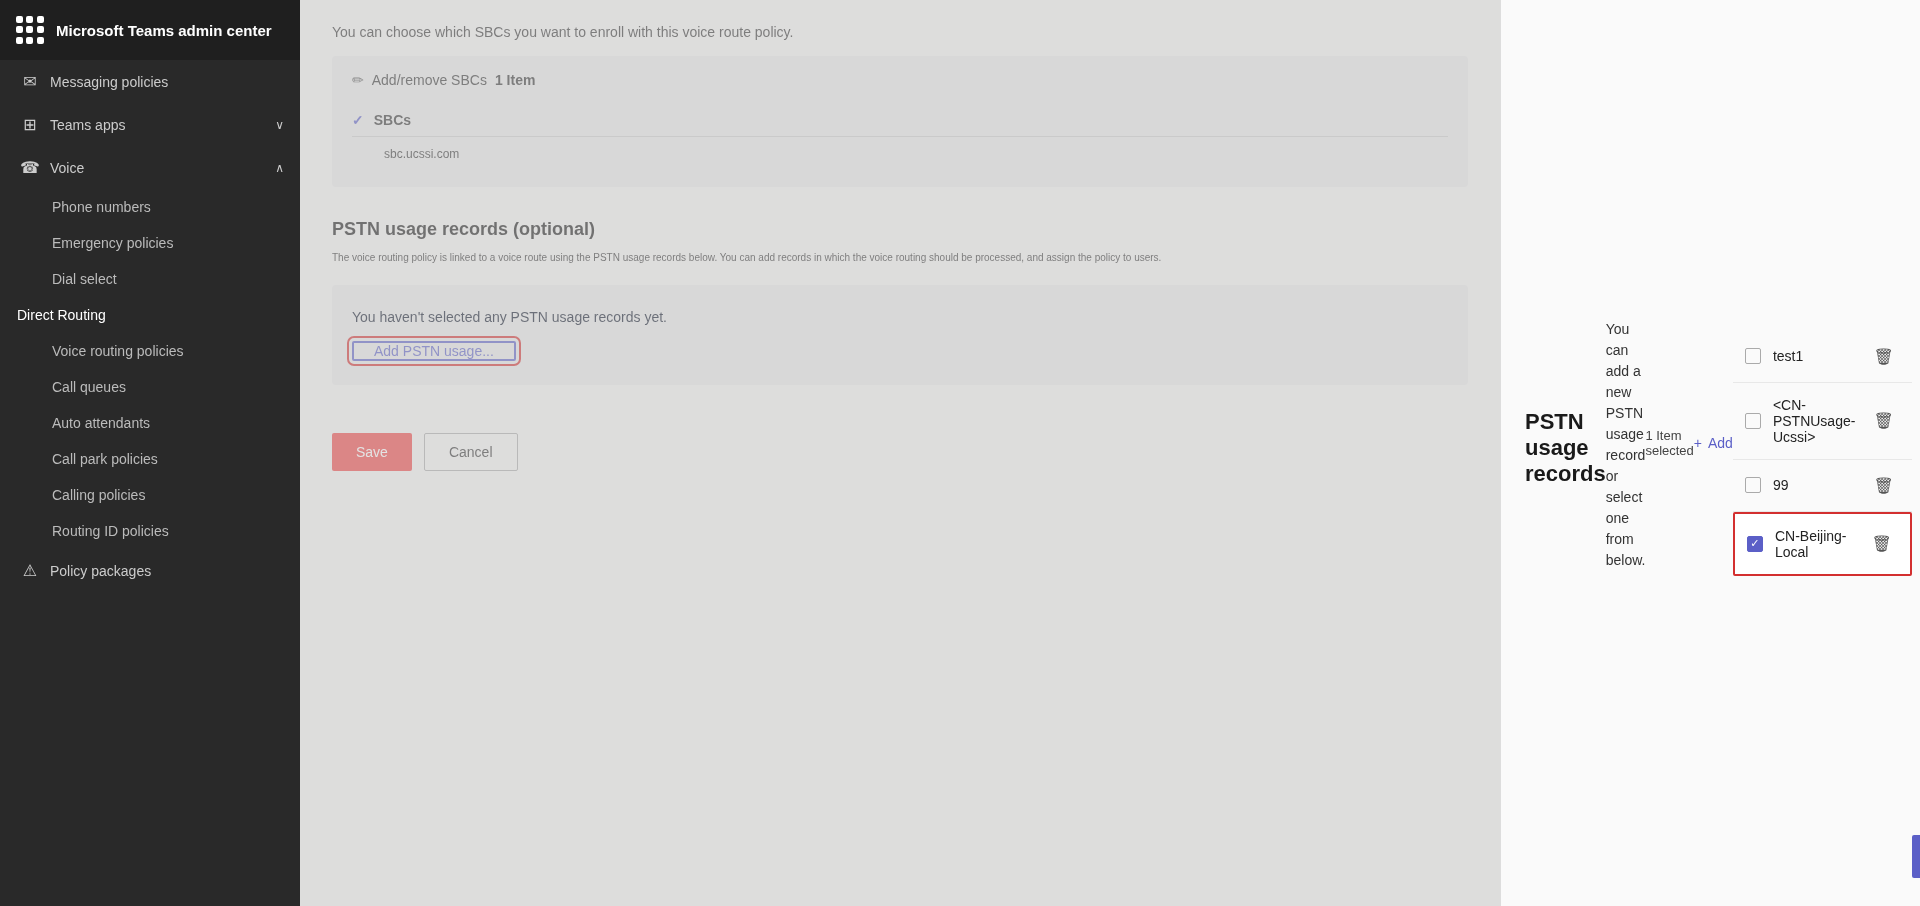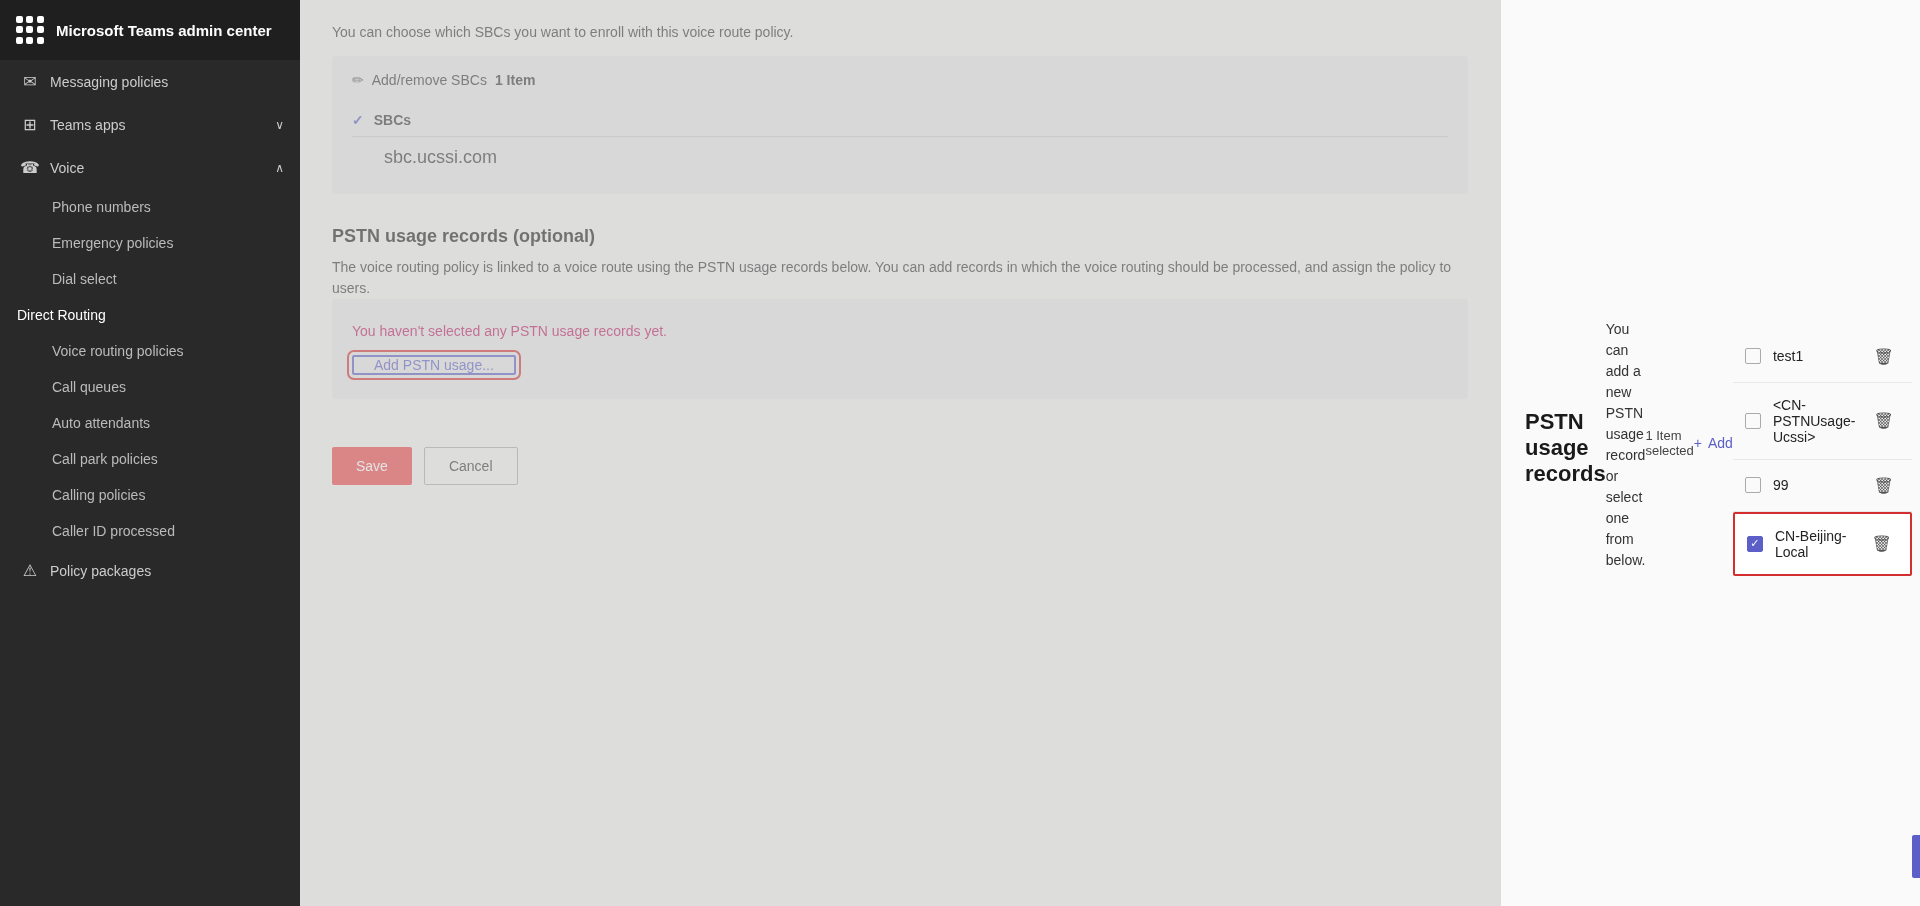--- a/index.html
+++ b/index.html
@@ -113,43 +113,44 @@
       gap: 10px;
       padding: 8px 0;
       font-weight: 600;
       color: #333;
       border-bottom: 1px solid #ccc;
     }
     .sbc-col-header .check-icon { color: #5b5fc7; font-size: 14px; }
     .sbc-row {
       padding: 10px 0 10px 32px;
       color: #333;
-      font-size: 18px;
+      font-size: 12px;
     }
 
     
     .pstn-section-title {
       font-size: 18px;
       font-weight: 700;
       color: #1a1a1a;
       margin-bottom: 10px;
     }
     .pstn-description {
       color: #333;
-      font-size: 14px;
+      font-size: 10px;
+      margin-bottom: 20px;
       line-height: 1.5;
     }
     .pstn-empty-box {
       background: #e8e8e8;
       border-radius: 4px;
       padding: 24px 20px;
       margin-bottom: 32px;
     }
     .pstn-empty-text {
-      color: #be185d;
+      color: #0f172a;
       margin-bottom: 16px;
       font-size: 14px;
     }
     .add-pstn-btn {
       border: 2px solid #5b5fc7;
       background: transparent;
       color: #5b5fc7;
       padding: 0 20px;
       font-size: 14px;
       cursor: pointer;
@@ -350,21 +351,21 @@
     <div class="sidebar-sub-item">
       <span>Auto attendants</span>
     </div>
     <div class="sidebar-sub-item">
       <span>Call park policies</span>
     </div>
     <div class="sidebar-sub-item">
       <span>Calling policies</span>
     </div>
     <div class="sidebar-sub-item">
-      <span>Caller ID processed</span>
+      <span>Routing ID policies</span>
     </div>
     <div class="sidebar-item">
       <span class="icon">⚠</span>
       <span>Policy packages</span>
     </div>
   </div>
 </div>
 
 <div class="main-area">
 

